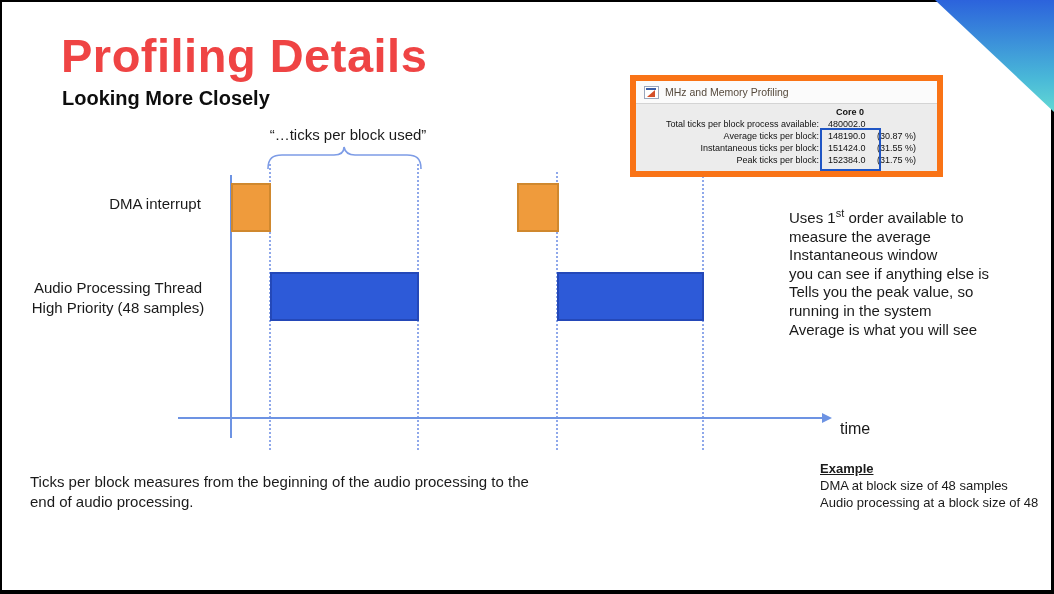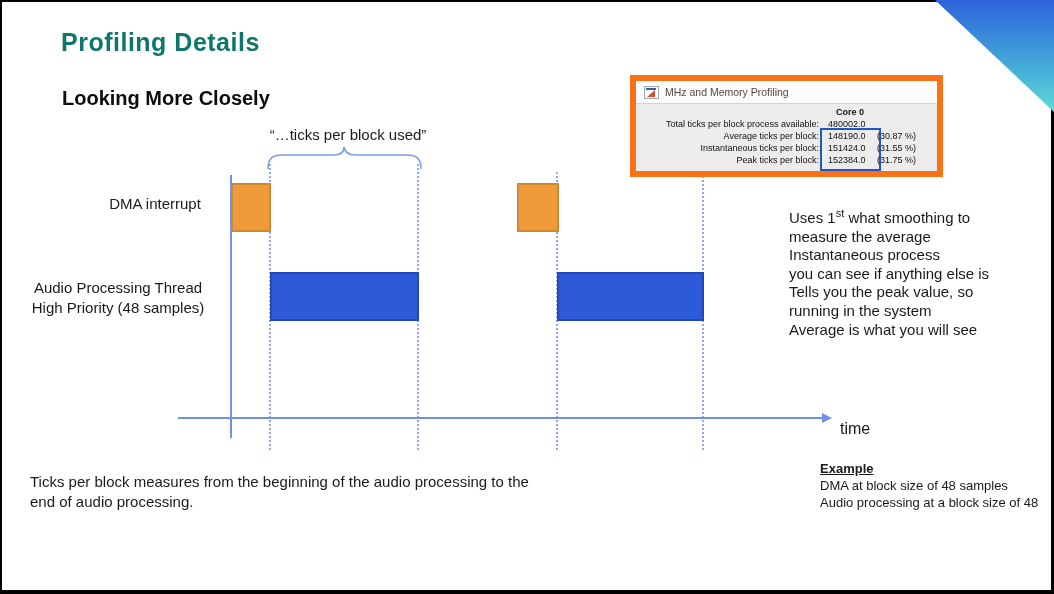--- a/index.html
+++ b/index.html
@@ -16,21 +16,21 @@
     pointer-events:none; z-index:40;
   }
   .corner-triangle {
     position:absolute; top:0; right:0; width:119px; height:112px;
     background:linear-gradient(180deg,#2c63dc 0%, #49b8d8 70%, #63d9d4 100%);
     clip-path:polygon(0 0, 100% 0, 100% 100%);
     z-index:50;
   }
 
   
-  .title { left:61px; top:28px; font-size:25px; font-weight:bold; color:#0f766e; letter-spacing:0.5px; }
+  .title { left:61px; top:28px; font-size:47px; font-weight:bold; color:#ef4444; letter-spacing:0.5px; }
   .subtitle { left:62px; top:87px; font-size:20px; font-weight:bold; color:#0d0d0d; }
 
   
   .profiler { left:630px; top:75px; width:301px; height:90px; background:#ececec; border:6px solid #f97316; z-index:10; }
   .profiler-titlebar { height:22px; background:#fbfbfb; border-bottom:1px solid #d4d4d4; display:flex; align-items:center; padding-left:8px; }
   .profiler-icon { width:13px; height:11px; background:#fff; border:1px solid #9aa7bd; position:relative; margin-right:6px; }
   .profiler-icon .tri { position:absolute; left:2px; bottom:1px; width:0; height:0; border-left:8px solid transparent; border-bottom:7px solid #d4502a; }
   .profiler-icon .bar { position:absolute; left:1px; top:1px; width:10px; height:2px; background:#3b5ea8; }
   .profiler-title { font-size:10.5px; color:#564a3d; }
   .profiler-body { position:relative; padding-top:3px; font-size:9px; line-height:12px; color:#111; }
@@ -125,23 +125,23 @@
 <div class="abs audio-label">
   <div>Audio Processing Thread</div>
   <div>High Priority (48 samples)</div>
 </div>
 
 <div class="abs axis-line"></div>
 <div class="abs axis-arrow"></div>
 <div class="abs time-label">time</div>
 
 <div class="abs right-notes">
-  <div><span>Uses 1</span><sup>st</sup><span> what smoothing to</span></div>
+  <div><span>Uses 1</span><sup>st</sup><span> order available to</span></div>
   <div>measure the average</div>
-  <div>Instantaneous process</div>
+  <div>Instantaneous window</div>
   <div>you can see if anything else is</div>
   <div>Tells you the peak value, so</div>
   <div>running in the system</div>
   <div>Average is what you will see</div>
 </div>
 
 <div class="abs footer-note">
   <div>Ticks per block measures from the beginning of the audio processing to the</div>
   <div>end of audio processing.</div>
 </div>

